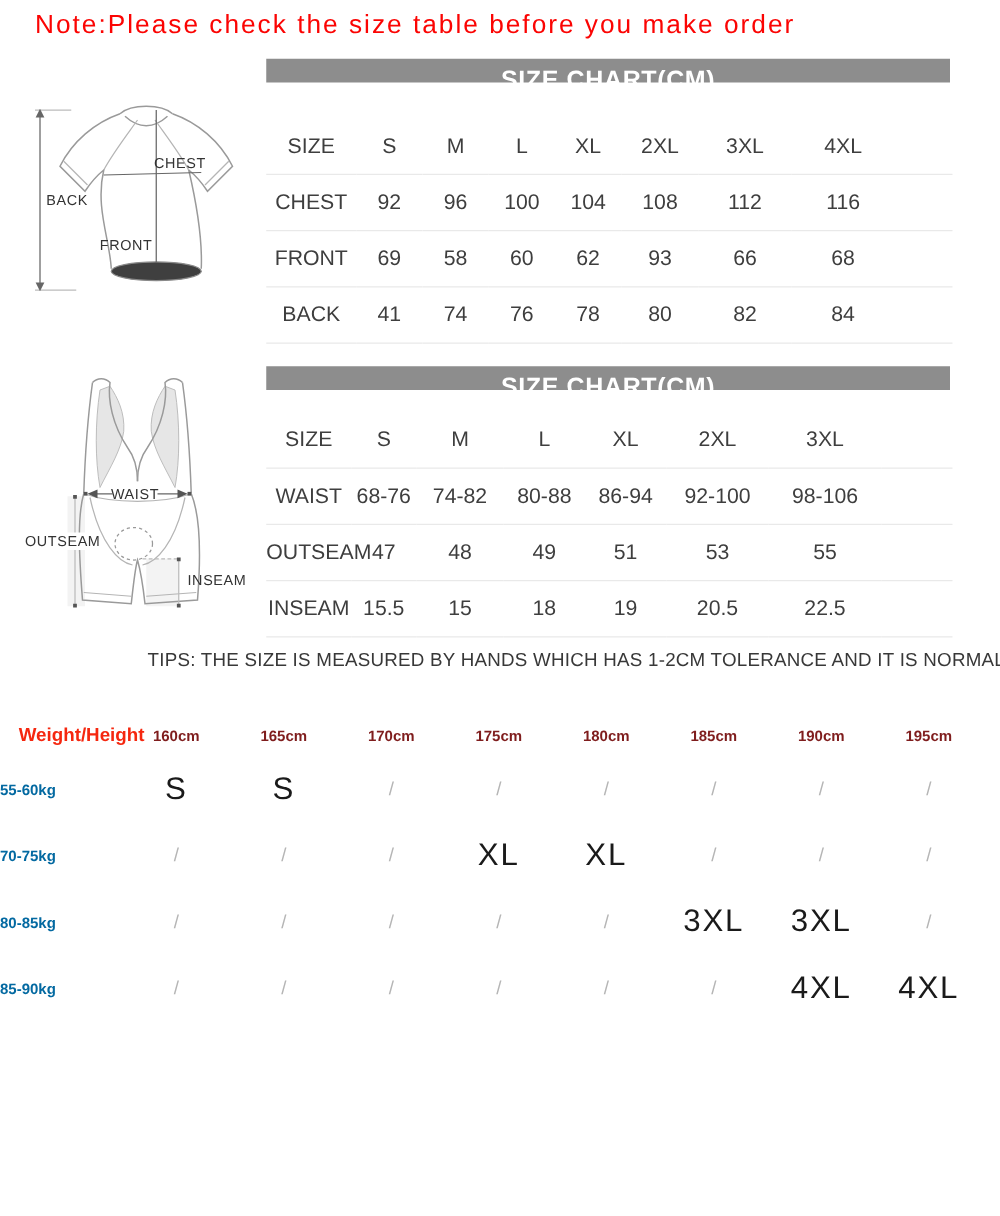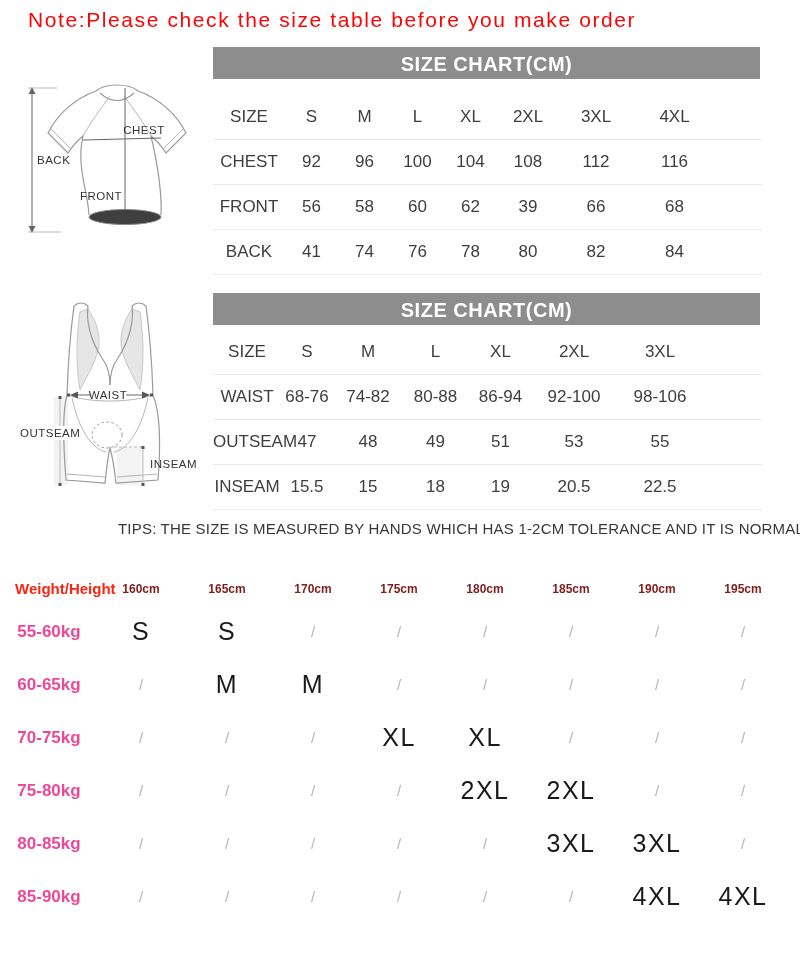--- a/index.html
+++ b/index.html
@@ -6,21 +6,21 @@
   body{
     position:relative;width:800px;height:973px;overflow:hidden;
     background:#ffffff;font-family:"Liberation Sans",sans-serif;color:#3e3e3e;
   }
   .abs{position:absolute}
   .note{
     left:28px;top:8px;font-size:21px;letter-spacing:1.6px;
     color:#fb0403;white-space:nowrap;text-align:right;
   }
   .chart-bar{
-    left:213px;width:547px;height:32px;background:#8d8d8d;color:#ffffff;
+    left:213px;width:547px;height:19px;background:#8d8d8d;color:#ffffff;
     font-weight:bold;font-size:20px;text-align:center;line-height:34px;letter-spacing:.5px;
   }
   #bar1{top:47px}
   #bar2{top:293px}
   table.size{
     position:absolute;left:213px;width:549px;border-collapse:collapse;table-layout:fixed;
     font-size:17px;color:#3e3e3e;
   }
   #table1{top:95px}
   #table2{top:330px}
@@ -34,21 +34,21 @@
   }
   #matrix{
     position:absolute;left:0;top:572px;width:786px;
     border-collapse:collapse;table-layout:fixed;
   }
   #matrix th,#matrix td{padding:0;white-space:nowrap;overflow:visible}
   #matrix th.corner{
     color:#f5270f;font-size:15px;font-weight:bold;text-align:left;padding-left:15px;height:33px;
   }
   #matrix th.cmh{font-size:12px;font-weight:bold;color:#7f1d1d;text-align:center;height:33px}
-  #matrix th.kg{font-size:17px;font-weight:bold;color:#ec4899;text-align:center;height:53px}
+  #matrix th.kg{font-size:12px;font-weight:bold;color:#0369a1;text-align:left;height:53px}
   #matrix td.cell{text-align:center;height:53px;font-weight:normal}
   #matrix td.cell.sz{font-size:25px;color:#1a1a1a;letter-spacing:1.5px}
   #matrix td.cell.slash{font-size:15px;color:#b5b5b5}
   svg .outline{fill:none;stroke:#9a9a9a;stroke-width:1.2}
   svg .seam{fill:none;stroke:#b5b5b5;stroke-width:1}
   svg .measure{fill:none;stroke:#666;stroke-width:1}
   svg .thin{fill:none;stroke:#bbbbbb;stroke-width:1}
   svg .dlabel{font-size:11.5px;fill:#333;letter-spacing:.5px}
   svg .shade{fill:#e6e6e6;stroke:#bdbdbd;stroke-width:.8}
   svg .zone{fill:#f3f3f3}
@@ -118,25 +118,25 @@
         <td>96</td>
         <td>100</td>
         <td>104</td>
         <td>108</td>
         <td>112</td>
         <td>116</td>
         <td></td>
       </tr>
       <tr>
         <th>FRONT</th>
-        <td>56</td>
+        <td>69</td>
         <td>58</td>
         <td>60</td>
         <td>62</td>
-        <td>39</td>
+        <td>93</td>
         <td>66</td>
         <td>68</td>
         <td></td>
       </tr>
       <tr>
         <th>BACK</th>
         <td>41</td>
         <td>74</td>
         <td>76</td>
         <td>78</td>
@@ -283,53 +283,31 @@
         <td class="cell sz">S</td>
         <td class="cell sz">S</td>
         <td class="cell slash">/</td>
         <td class="cell slash">/</td>
         <td class="cell slash">/</td>
         <td class="cell slash">/</td>
         <td class="cell slash">/</td>
         <td class="cell slash">/</td>
       </tr>
       <tr>
-        <th class="kg">60-65kg</th>
-        <td class="cell slash">/</td>
-        <td class="cell sz">M</td>
-        <td class="cell sz">M</td>
-        <td class="cell slash">/</td>
-        <td class="cell slash">/</td>
-        <td class="cell slash">/</td>
-        <td class="cell slash">/</td>
-        <td class="cell slash">/</td>
-      </tr>
-      <tr>
         <th class="kg">70-75kg</th>
         <td class="cell slash">/</td>
         <td class="cell slash">/</td>
         <td class="cell slash">/</td>
         <td class="cell sz">XL</td>
         <td class="cell sz">XL</td>
         <td class="cell slash">/</td>
         <td class="cell slash">/</td>
         <td class="cell slash">/</td>
       </tr>
       <tr>
-        <th class="kg">75-80kg</th>
-        <td class="cell slash">/</td>
-        <td class="cell slash">/</td>
-        <td class="cell slash">/</td>
-        <td class="cell slash">/</td>
-        <td class="cell sz">2XL</td>
-        <td class="cell sz">2XL</td>
-        <td class="cell slash">/</td>
-        <td class="cell slash">/</td>
-      </tr>
-      <tr>
         <th class="kg">80-85kg</th>
         <td class="cell slash">/</td>
         <td class="cell slash">/</td>
         <td class="cell slash">/</td>
         <td class="cell slash">/</td>
         <td class="cell slash">/</td>
         <td class="cell sz">3XL</td>
         <td class="cell sz">3XL</td>
         <td class="cell slash">/</td>
       </tr>

